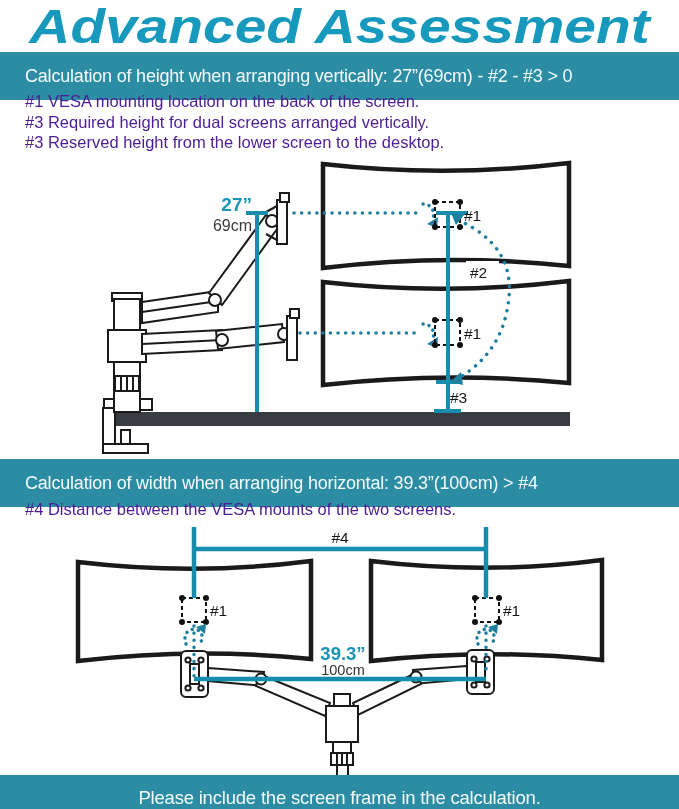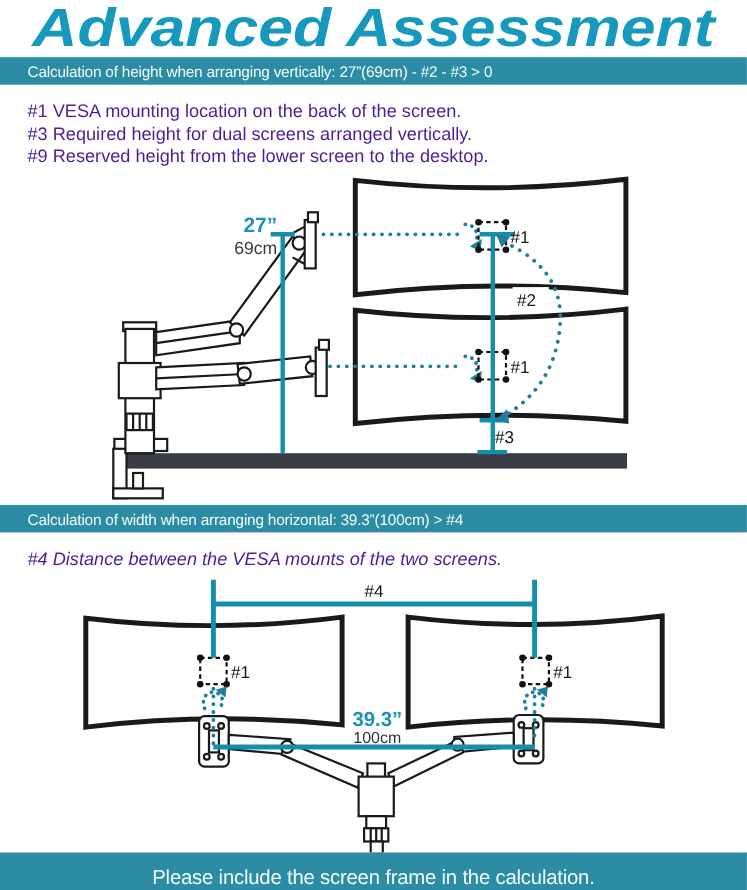--- a/index.html
+++ b/index.html
@@ -14,53 +14,53 @@
   }
   .title {
     position:absolute; top:0; left:0; width:679px; height:52px;
     display:flex; align-items:center; justify-content:center;
     font-size:49px; font-weight:bold; font-style:italic;
     color:#1699bd; letter-spacing:0px;
     transform:scaleX(1.16); transform-origin:center;
     white-space:nowrap;
   }
   .banner {
-    position:absolute; left:0; width:679px; height:25px;
+    position:absolute; left:0; width:679px; height:48px;
     background:#2b8ca3; color:#f4fbfd;
     display:flex; align-items:center;
-    font-size:14px; letter-spacing:-0.2px;
+    font-size:18px; letter-spacing:-0.2px;
     padding-left:25px;
     white-space:nowrap;
   }
   .banner1 { top:52px; }
   .banner2 { top:459px; }
   .banner3 { top:775px; height:46px; justify-content:center; padding-left:0; font-size:18.5px; }
   .notes { position:absolute; left:25px; color:#4c1d95; font-size:16.5px; line-height:20.5px; }
   .notes1 { top:91px; }
-  .notes2 { top:499px;font-style:italic; }
+  .notes2 { top:499px; }
   svg { position:absolute; left:0; }
   svg text { font-family:"Liberation Sans", sans-serif; }
   .svg1 { top:158px; }
   .svg2 { top:521px; }
 </style>
 </head>
 <body>
 
 <div class="page">
 
   <div class="title">Advanced Assessment</div>
 
   <div class="banner banner1">
     <span>Calculation of height when arranging vertically: 27”(69cm) - #2 - #3 &gt; 0</span>
   </div>
 
   <div class="notes notes1">
     <div>#1 VESA mounting location on the back of the screen.</div>
     <div>#3 Required height for dual screens arranged vertically.</div>
-    <div>#9 Reserved height from the lower screen to the desktop.</div>
+    <div>#3 Reserved height from the lower screen to the desktop.</div>
   </div>
 
   <svg class="svg1" width="679" height="300" viewBox="0 158 679 300">
 
     <g fill="#ffffff" stroke="#1a1a1a" stroke-width="4.5">
       <path d="M323 164 Q 446 178 569 163 L 569 266 Q 446 253 323 268 Z"></path>
       <path d="M323 282 Q 446 296 569 281 L 569 383 Q 446 371 323 385 Z"></path>
     </g>
 
     <rect x="108" y="412" width="462" height="14" fill="#393c42"></rect>

